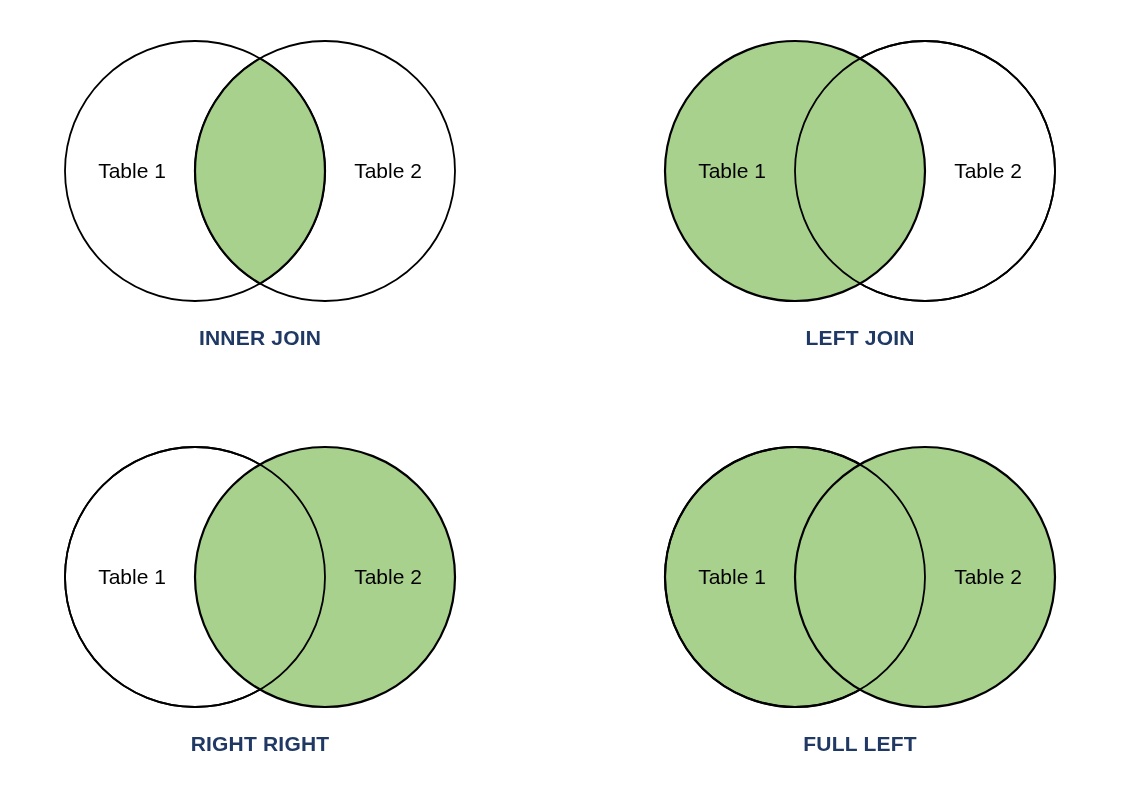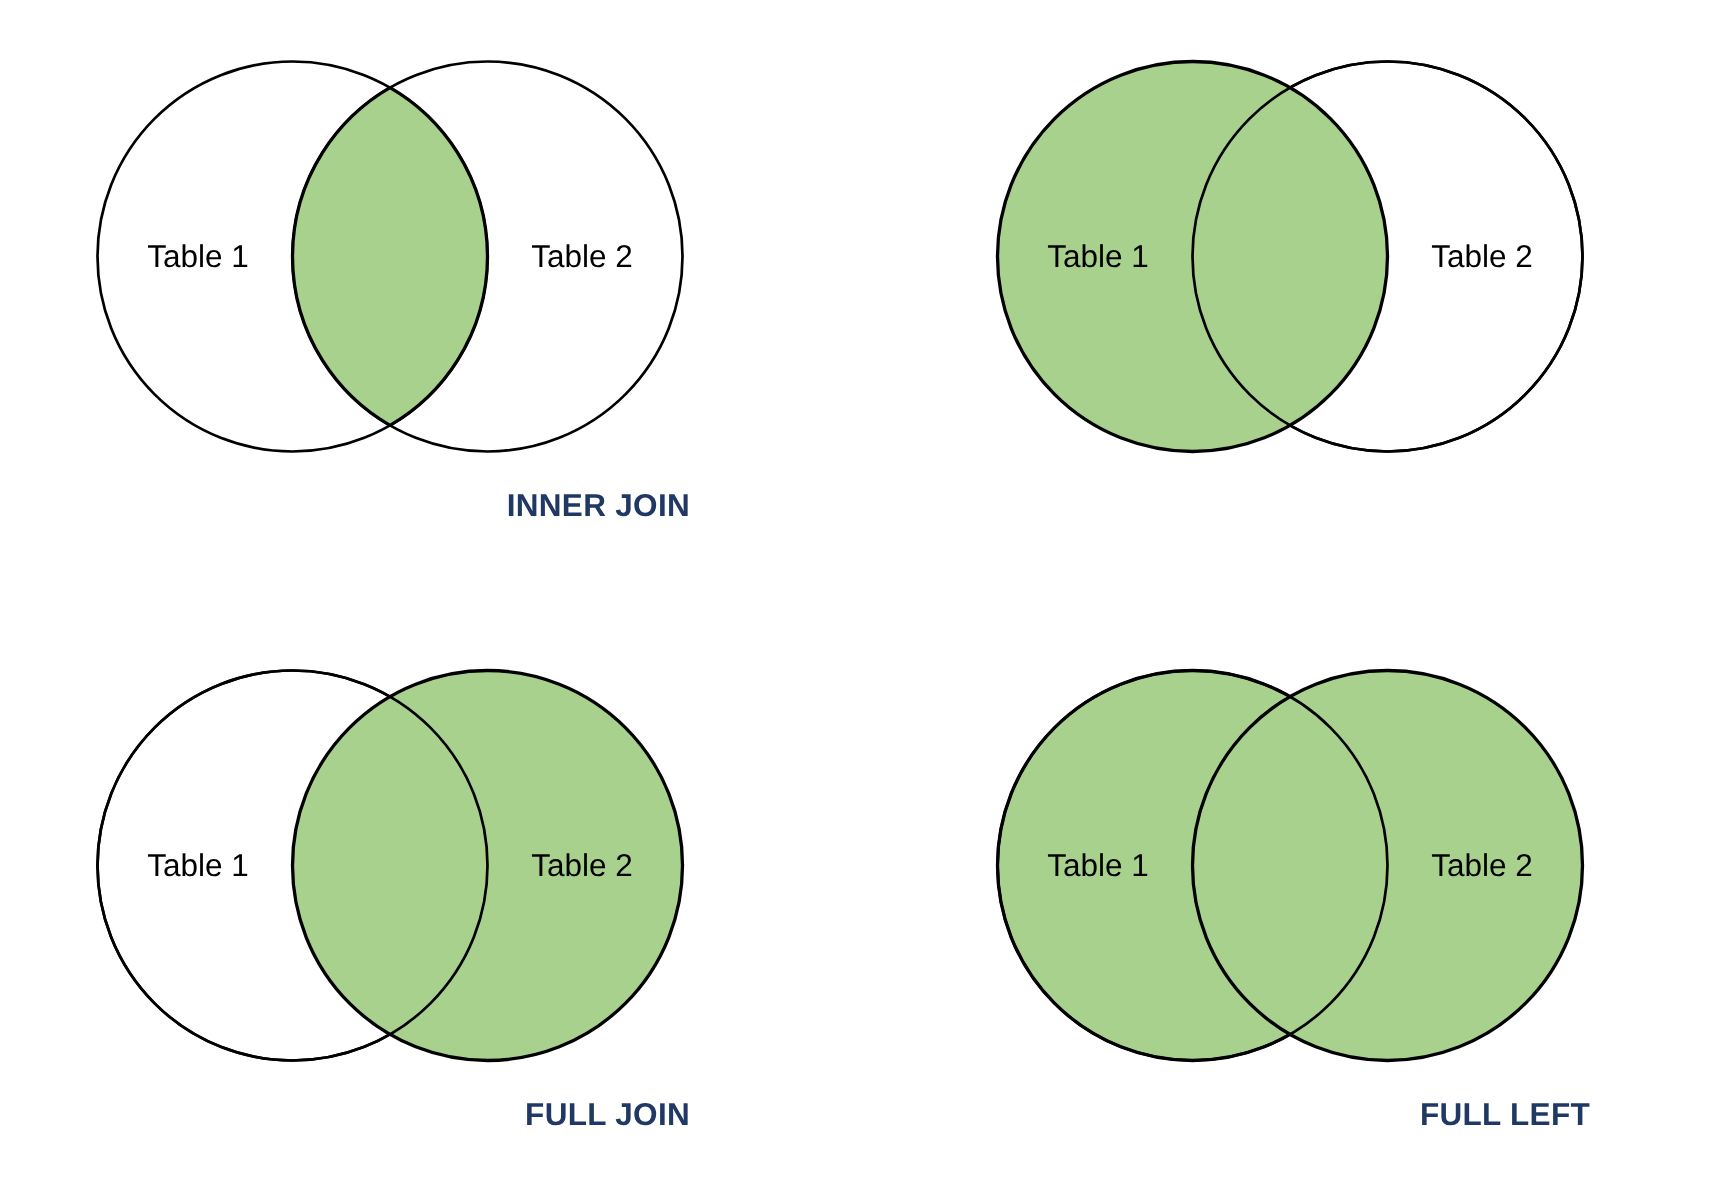--- a/index.html
+++ b/index.html
@@ -22,21 +22,21 @@
   .lens           { stroke: #000000; stroke-width: 2.2; }
   .overlay-arc    { fill: none; stroke: #000000; stroke-width: 1.8; }
   .circle-label {
     font-family: "Liberation Sans", sans-serif;
     font-size: 21px;
     fill: #000000;
     text-anchor: middle;
   }
   .join-title {
     margin-top: 20px;
-    text-align: right;
+    text-align: center;
     font-size: 21px;
     font-weight: bold;
     color: #1F3864;
     letter-spacing: 0.2px;
   }
 </style>
 </head>
 <body>
 
 <figure class="panel" id="panel-inner">
@@ -51,31 +51,32 @@
 </figure>
 
 <figure class="panel" id="panel-left">
   <svg class="venn" width="400" height="270" viewBox="0 0 400 270">
     <circle class="circle-white" cx="265" cy="135" r="130" fill="#FFFFFF"></circle>
     <circle class="circle-filled" cx="135" cy="135" r="130" fill="#A9D18E"></circle>
     <circle class="overlay-arc" cx="265" cy="135" r="130"></circle>
     <text class="circle-label" x="72" y="142">Table 1</text>
     <text class="circle-label" x="328" y="142">Table 2</text>
   </svg>
+  <figcaption class="join-title">LEFT JOIN</figcaption>
 </figure>
 
 <figure class="panel" id="panel-right">
   <svg class="venn" width="400" height="270" viewBox="0 0 400 270">
     <circle class="circle-white" cx="135" cy="135" r="130" fill="#FFFFFF"></circle>
     <circle class="circle-filled" cx="265" cy="135" r="130" fill="#A9D18E"></circle>
     <circle class="overlay-arc" cx="135" cy="135" r="130"></circle>
     <text class="circle-label" x="72" y="142">Table 1</text>
     <text class="circle-label" x="328" y="142">Table 2</text>
   </svg>
-  <figcaption class="join-title">FULL JOIN</figcaption>
+  <figcaption class="join-title">RIGHT RIGHT</figcaption>
 </figure>
 
 <figure class="panel" id="panel-full">
   <svg class="venn" width="400" height="270" viewBox="0 0 400 270">
     <circle class="circle-filled" cx="135" cy="135" r="130" fill="#A9D18E"></circle>
     <circle class="circle-filled" cx="265" cy="135" r="130" fill="#A9D18E"></circle>
     <circle class="overlay-arc" cx="135" cy="135" r="130"></circle>
     <text class="circle-label" x="72" y="142">Table 1</text>
     <text class="circle-label" x="328" y="142">Table 2</text>
   </svg>

